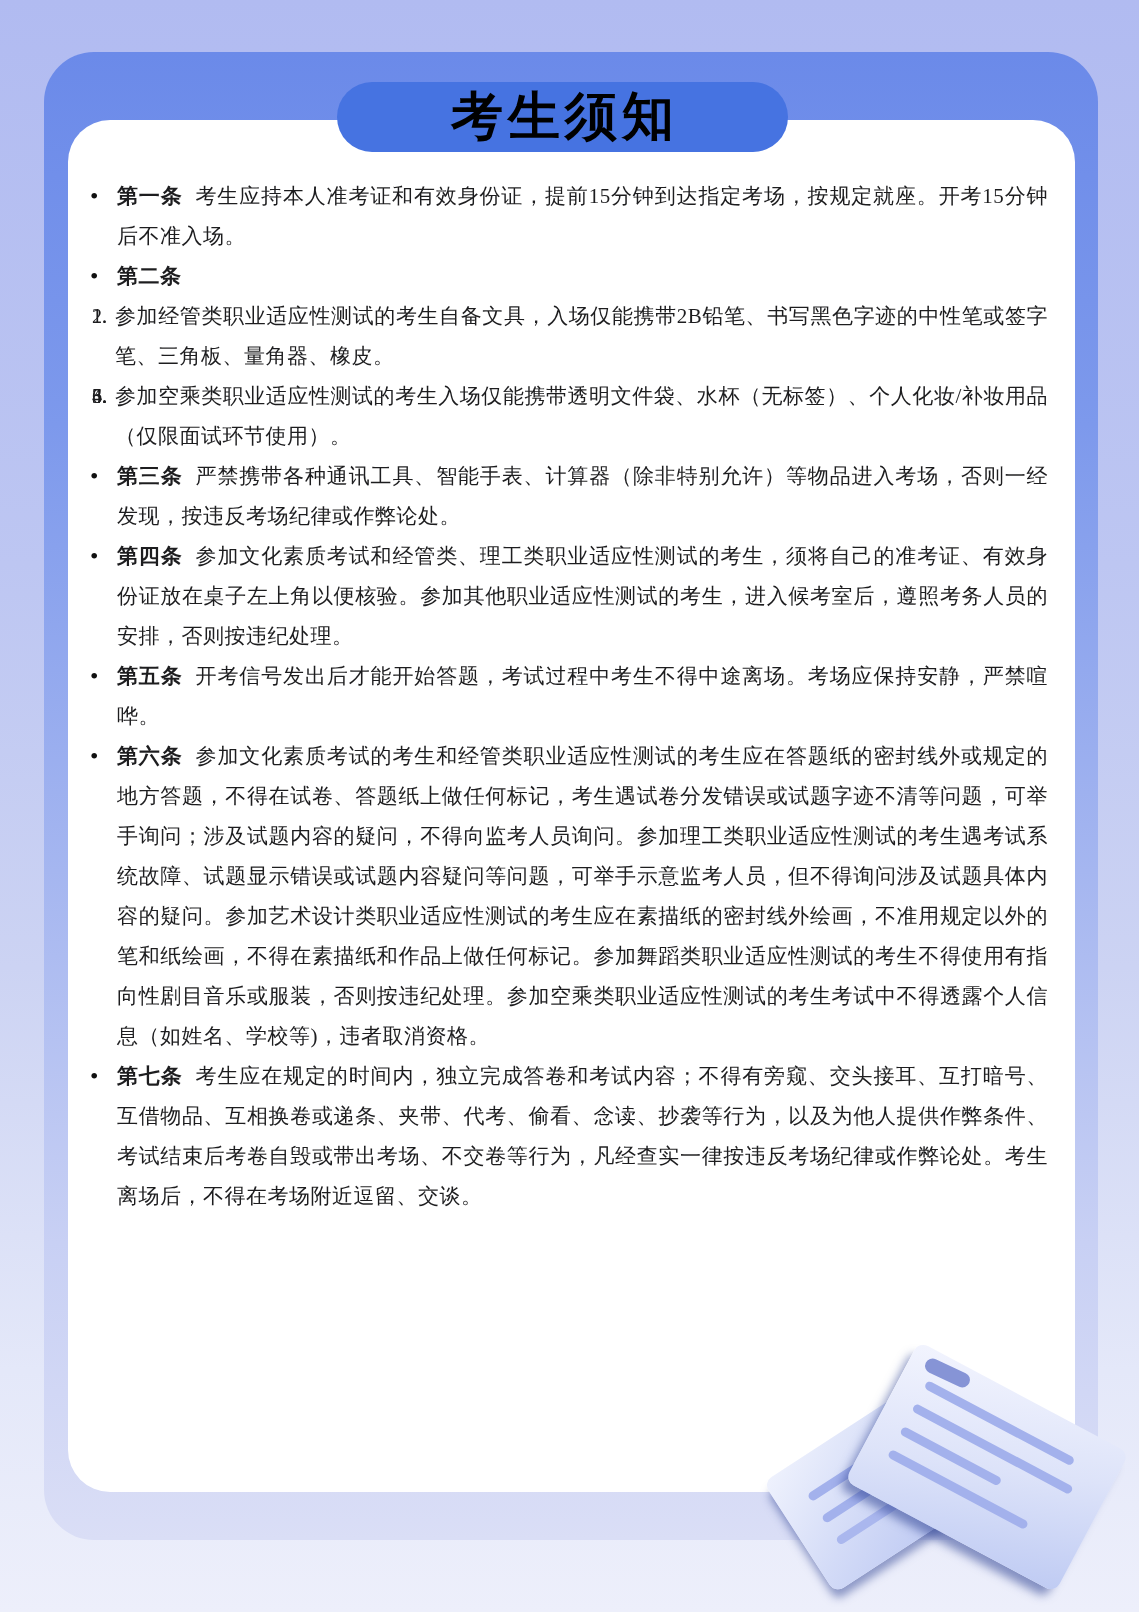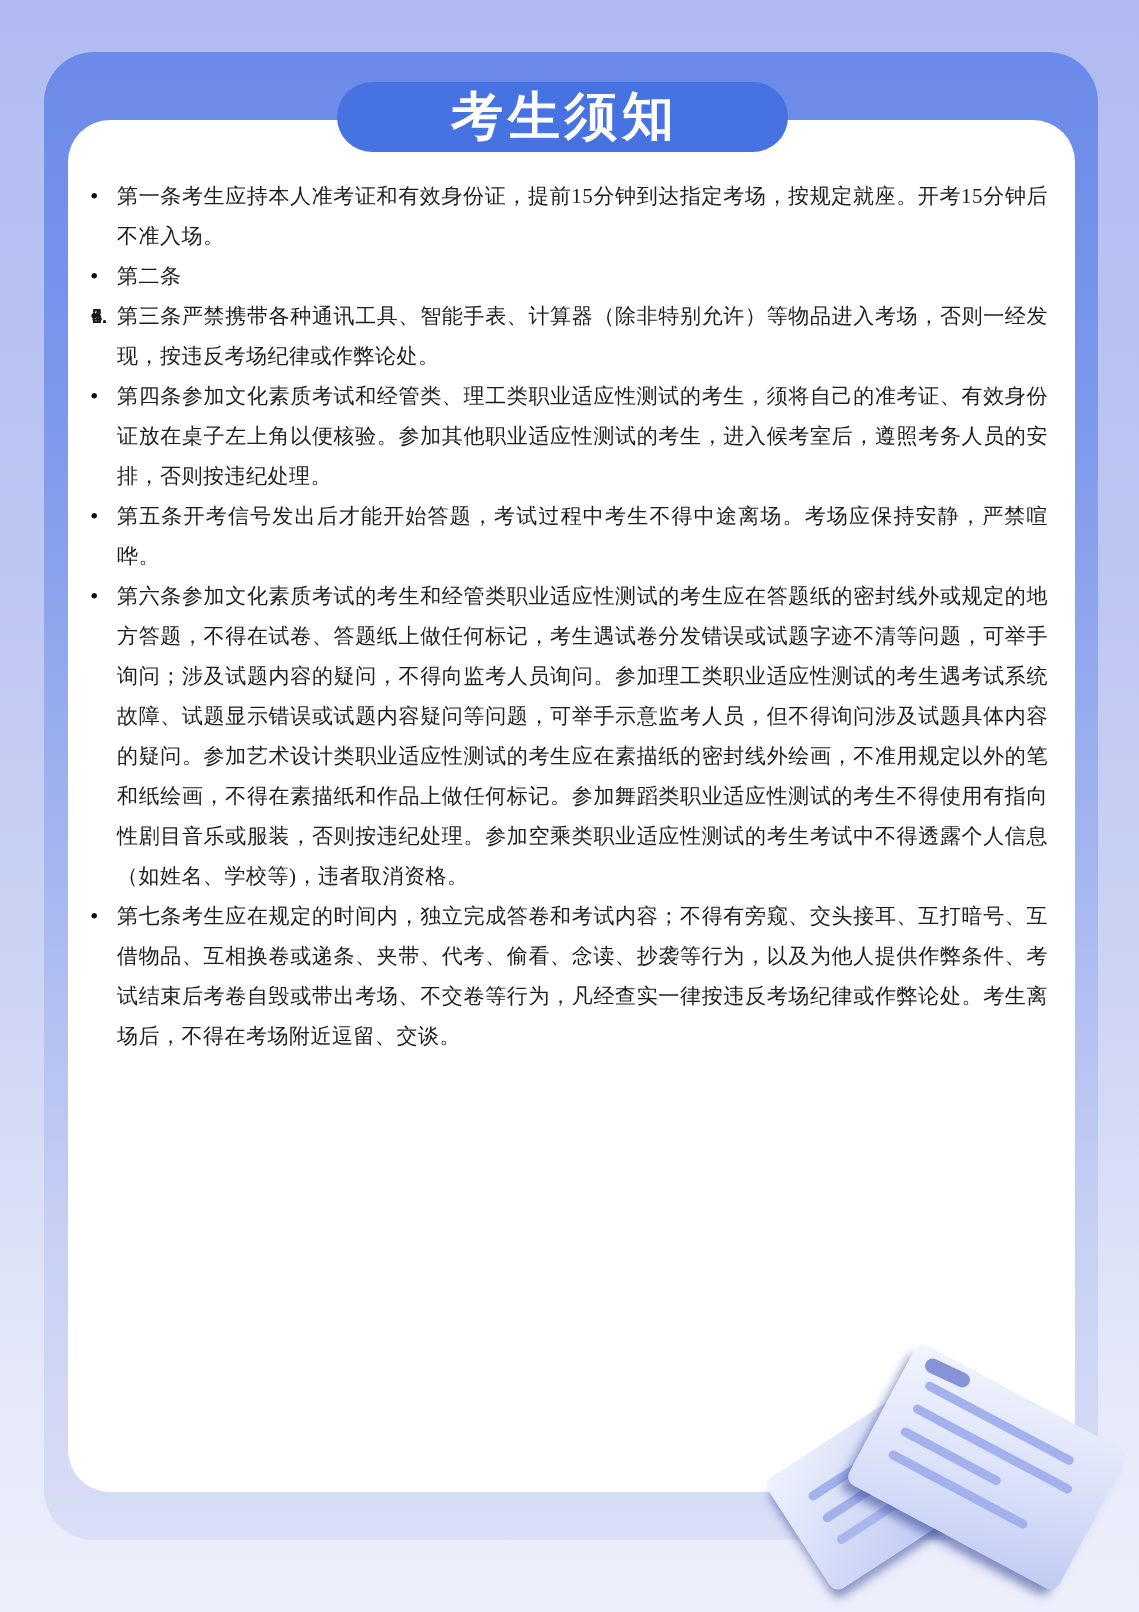--- a/index.html
+++ b/index.html
@@ -27,36 +27,36 @@
   }
 
   
   .banner {
     position:absolute; left:337px; top:82px; width:451px; height:70px;
     border-radius:35px; background:#4673e1;
     display:flex; align-items:center; justify-content:center;
     z-index:5;
   }
   .banner h1 {
-    color:#ffffff; font-size:52px; font-weight:bold; letter-spacing:5px;
+    color:#000000; font-size:52px; font-weight:bold; letter-spacing:5px;
     font-family:"Liberation Serif", serif;
     line-height:1; text-indent:5px;
   }
 
   
   .content {
     color:#1d1d1f; font-size:21px; line-height:40px; letter-spacing:0.5px;
     text-align:justify;
   }
   .article { position:relative; padding-left:29px; }
   .article .marker {
     position:absolute; left:2px; top:0; width:20px;
     font-size:24px; line-height:40px; color:#111; letter-spacing:0;
   }
-  .article .label { font-weight:normal; }
+  .article .label { font-weight:bold; margin-right:13px; }
   .sub-item { position:relative; padding-left:27px; }
   .sub-item .num {
     position:absolute; left:4px; top:0;
     font-size:20px; line-height:40px; letter-spacing:0;
   }
 
   
   .papers { position:absolute; left:760px; top:1370px; width:360px; height:220px; z-index:8; }
   .paper {
     position:absolute; border-radius:10px;
@@ -107,33 +107,33 @@
     </div>
 
     <div class="article">
       <span class="marker">•</span><span class="label">第二条</span><span></span>
     </div>
 
     <div class="sub-item">
       <span class="num">1.</span>
     </div>
     <div class="sub-item">
-      <span class="num">2.</span>
+      <span class="num">2.</span><span>参加经管类职业适应性测试的考生自备文具，入场仅能携带2B铅笔、书写黑色字迹的中性笔或签字笔、三角板、量角器、橡皮。</span>
     </div>
     <div class="sub-item">
       <span class="num">3.</span>
     </div>
     <div class="sub-item">
       <span class="num">4.</span>
     </div>
     <div class="sub-item">
       <span class="num">5.</span>
     </div>
     <div class="sub-item">
-      <span class="num">6.</span>
+      <span class="num">6.</span><span>参加空乘类职业适应性测试的考生入场仅能携带透明文件袋、水杯（无标签）、个人化妆/补妆用品（仅限面试环节使用）。</span>
     </div>
 
     <div class="article">
       <span class="marker">•</span><span class="label">第三条</span><span>严禁携带各种通讯工具、智能手表、计算器（除非特别允许）等物品进入考场，否则一经发现，按违反考场纪律或作弊论处。</span>
     </div>
 
     <div class="article">
       <span class="marker">•</span><span class="label">第四条</span><span>参加文化素质考试和经管类、理工类职业适应性测试的考生，须将自己的准考证、有效身份证放在桌子左上角以便核验。参加其他职业适应性测试的考生，进入候考室后，遵照考务人员的安排，否则按违纪处理。</span>
     </div>
 

